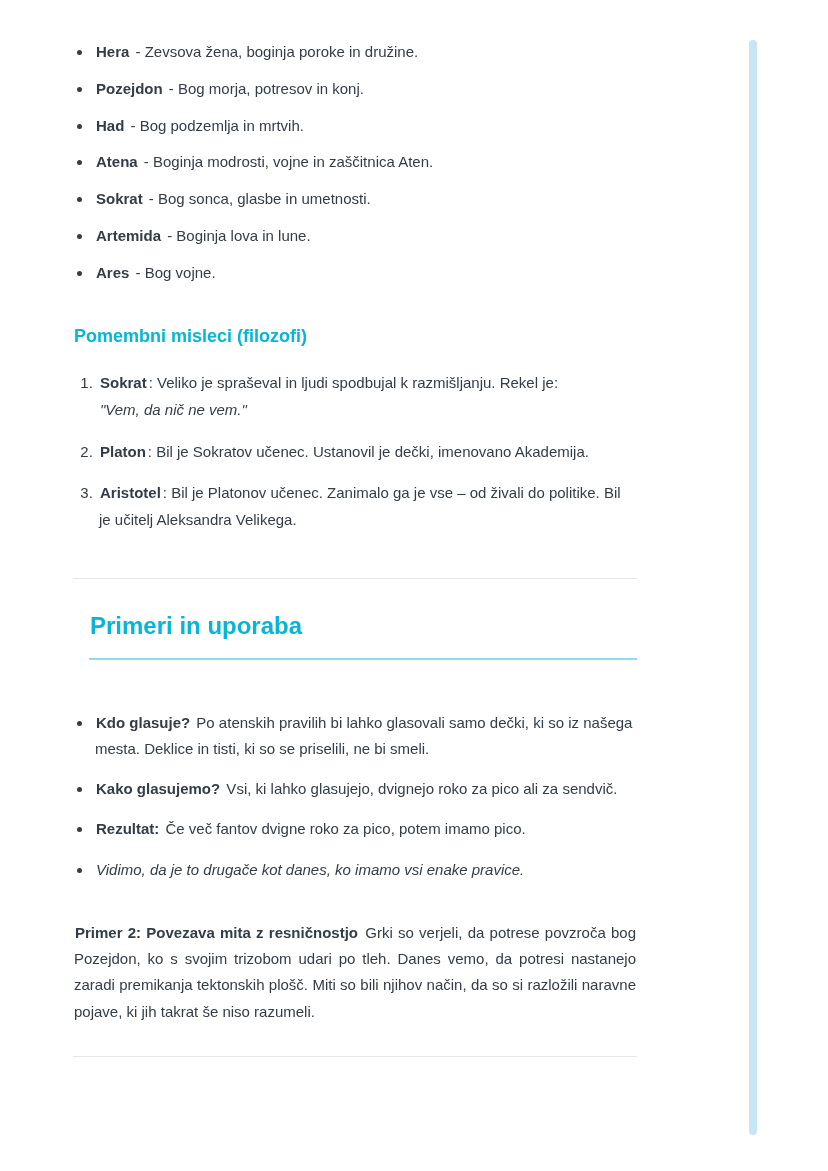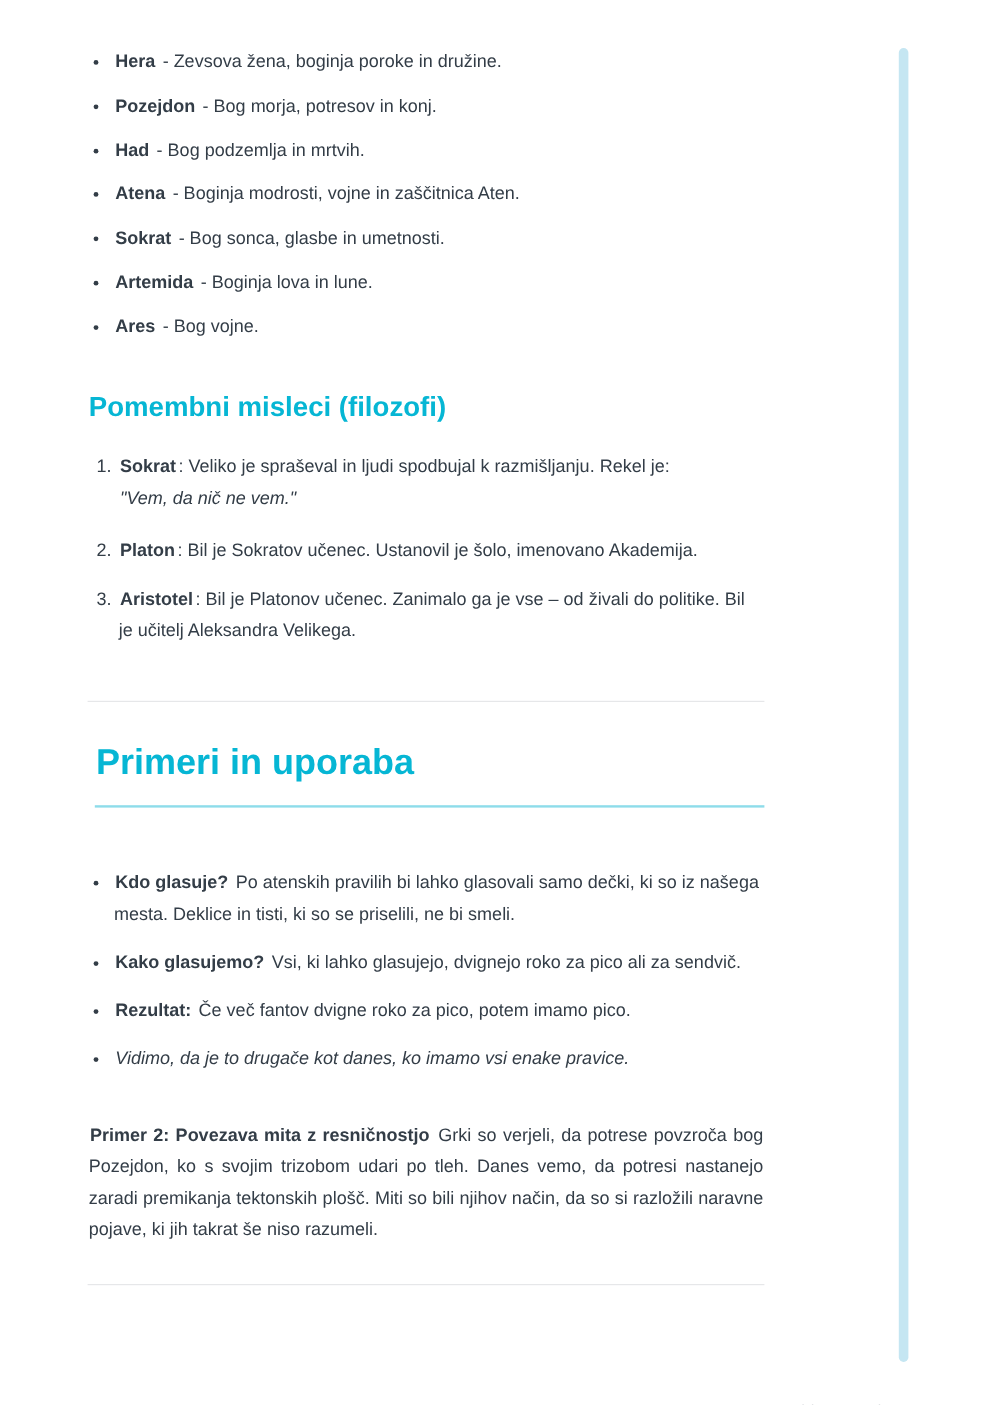--- a/index.html
+++ b/index.html
@@ -17,38 +17,38 @@
     position:absolute; left:70px; top:36px; width:566px;
     font-size:15px; line-height:1.75;
   }
   
   .gods { list-style:disc outside; padding-left:20px; }
   .gods li { line-height:1.45; margin-bottom:13px; padding-left:2px; }
   strong { font-weight:bold; }
   
   .accent-h3 {
     color:var(--accent, #06b6d4);
-    font-size:23px; font-weight:bold;
+    font-size:18px; font-weight:bold;
     margin:26px 0 18px 0; line-height:1.3;
   }
   .intro { margin-bottom:20px; }
   
   .phil { list-style:decimal outside; padding-left:24px; }
   .phil li { margin-bottom:13px; padding-left:2px; }
   .quote { display:block; font-style:italic; }
   
   .divider {
     border:none; border-top:1px solid var(--divider, #e6e7e9);
     margin:30px 0;
   }
   
   .accent-h1 {
     color:var(--accent, #06b6d4);
-    font-size:30px; font-weight:bold; line-height:1.2;
-    margin:8px 0 0 6px; padding-bottom:17px;
+    font-size:24px; font-weight:bold; line-height:1.2;
+    margin:8px 0 0 16px; padding-bottom:17px;
     border-bottom:2px solid var(--accent-light, #8edcea);
   }
   .justify { text-align:justify; }
   .primer1 { margin-top:24px; margin-bottom:22px; }
   .primer-title {
     display:block; text-align:justify; text-align-last:justify;
   }
   .primer-intro { display:block; text-align:left; }
   
   .ex-bullets { list-style:disc outside; padding-left:20px; margin-bottom:22px; }
@@ -81,21 +81,21 @@
       <li><strong>Sokrat</strong><span> - Bog sonca, glasbe in umetnosti.</span></li>
       <li><strong>Artemida</strong><span> - Boginja lova in lune.</span></li>
       <li><strong>Ares</strong><span> - Bog vojne.</span></li>
     </ul>
 
     <h3 class="accent-h3">Pomembni misleci (filozofi)</h3>
 
 
     <ol class="phil">
       <li><strong>Sokrat</strong><span>: Veliko je spraševal in ljudi spodbujal k razmišljanju. Rekel je:</span><span class="quote">"Vem, da nič ne vem."</span></li>
-      <li><strong>Platon</strong><span>: Bil je Sokratov učenec. Ustanovil je šolo, imenovano Akademija.</span></li>
+      <li><strong>Platon</strong><span>: Bil je Sokratov učenec. Ustanovil je dečki, imenovano Akademija.</span></li>
       <li><strong>Aristotel</strong><span>: Bil je Platonov učenec. Zanimalo ga je vse – od živali do politike. Bil je učitelj Aleksandra Velikega.</span></li>
     </ol>
 
     <hr class="divider">
 
     <h1 class="accent-h1">Primeri in uporaba</h1>
 
     <p class="primer1">
     </p>
 

